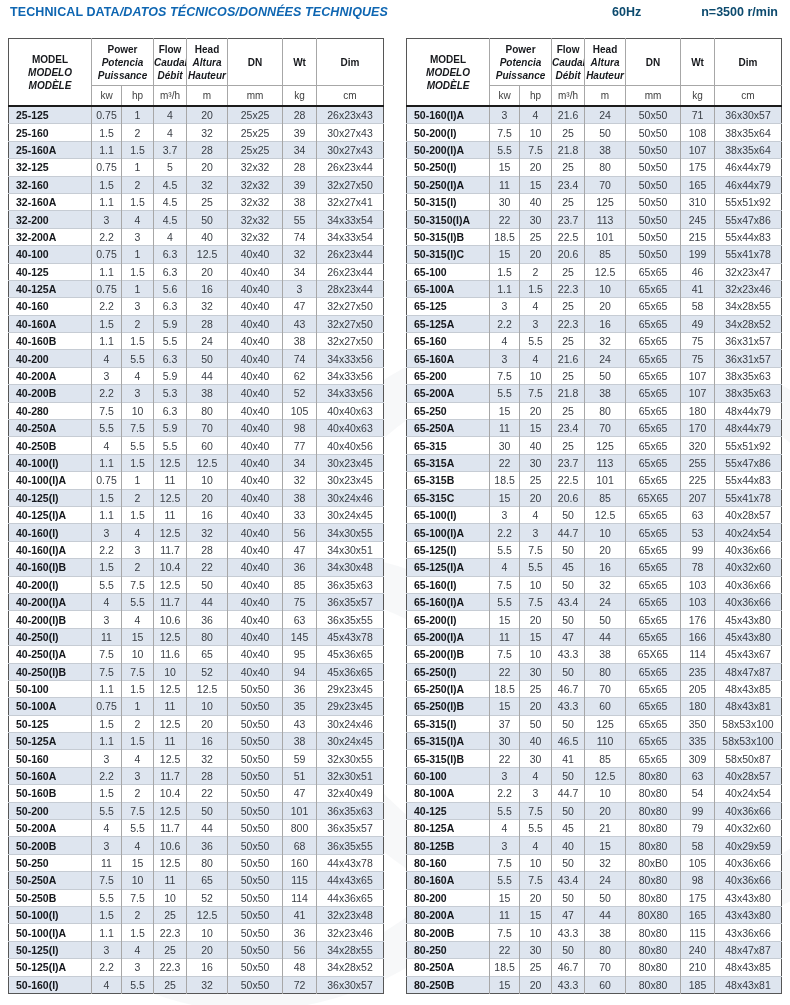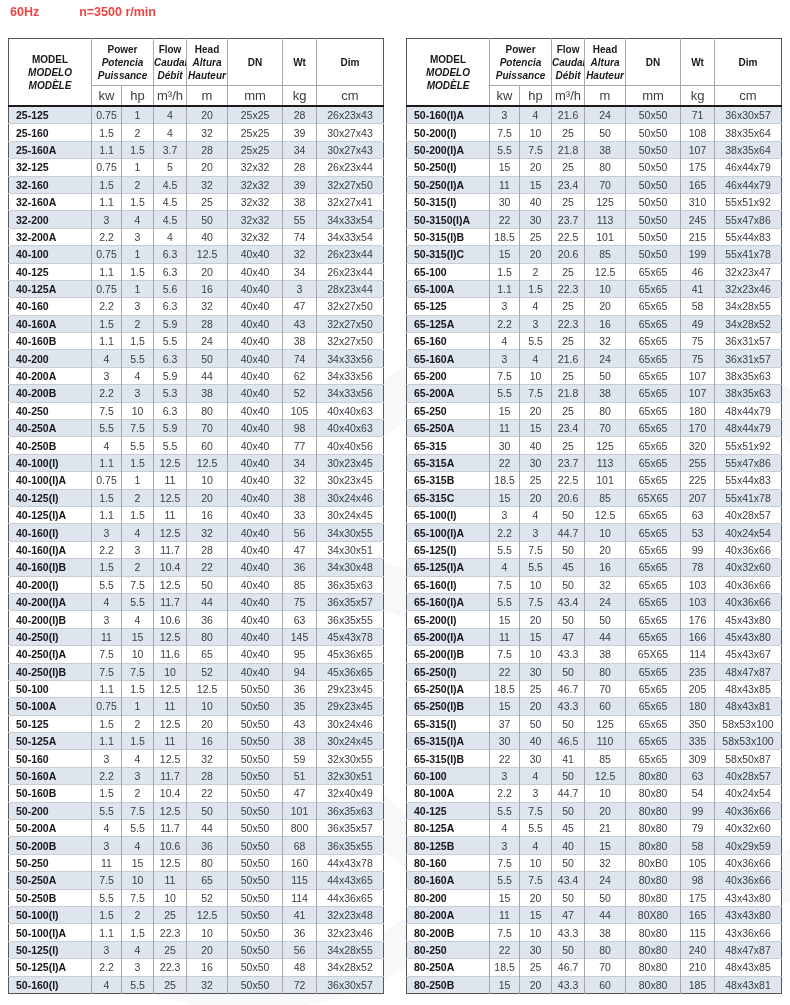--- a/index.html
+++ b/index.html
@@ -18,21 +18,21 @@
   .watermark .s1{width:520px;height:520px;left:300px;top:330px;transform:rotate(18deg) scaleX(1.15);}
   .watermark .s2{width:360px;height:360px;left:60px;top:560px;transform:rotate(-22deg) scaleX(1.2);}
 
   .header-bar{
     position:absolute;top:5px;left:10px;right:10px;
     display:flex;justify-content:space-between;align-items:flex-start;
     z-index:2;
   }
   .page-title{color:#0e66b2;font-weight:bold;font-size:12.5px;letter-spacing:0.1px;white-space:nowrap;}
   .page-title .it{font-style:italic;}
-  .freq-group{display:flex;gap:40px;color:#ef4444;font-weight:bold;font-size:12.5px;white-space:nowrap;padding-right:2px;}
+  .freq-group{display:flex;gap:60px;color:#0c4a6e;font-weight:bold;font-size:12.5px;white-space:nowrap;padding-right:2px;}
 
   .tables{position:absolute;top:38px;left:8px;display:flex;gap:22px;z-index:1;}
 
   table.pump-table{
     border-collapse:collapse;table-layout:fixed;width:375px;
     border:1.5px solid #565656;background:#fff;
   }
   .pump-table th,.pump-table td{
     padding:0;overflow:hidden;white-space:nowrap;
   }
@@ -40,21 +40,21 @@
   .pump-table thead tr.main th{
     height:46px;vertical-align:middle;text-align:center;
     font-size:10px;color:#17191d;font-weight:bold;
     border-left:1px solid #a7a7a7;
     margin-top:44px;
   }
   .pump-table thead tr.main th:first-child{border-left:none;}
   .pump-table thead th .line{display:block;line-height:1.3;}
   .pump-table thead th .it{font-style:italic;}
   .pump-table thead tr.units th{
-    height:19px;font-weight:normal;font-size:13px;color:#3d3d3d;
+    height:19px;font-weight:normal;font-size:10px;color:#3d3d3d;
     text-align:center;vertical-align:middle;
     border-left:1px solid #a7a7a7;border-top:1px solid #a7a7a7;
   }
   
   .pump-table tbody td{
     height:16.4px;font-size:10.5px;text-align:center;
     color:#383d44;border-left:1px solid #a7a7a7;vertical-align:middle;
   }
   .pump-table tbody td:first-child{border-left:none;}
   .pump-table tbody tr + tr td{border-top:1px solid #c6ccd4;}
@@ -66,20 +66,21 @@
 </style>
 </head>
 <body>
 
 <div class="watermark">
   <div class="swirl s1"></div>
   <div class="swirl s2"></div>
 </div>
 
 <div class="header-bar">
+  <div class="page-title"><span>TECHNICAL DATA</span><span class="it">/DATOS TÉCNICOS/DONNÉES TECHNIQUES</span></div>
   <div class="freq-group">
     <span>60Hz</span>
     <span>n=3500 r/min</span>
   </div>
 </div>
 
 <div class="tables">
   <table class="pump-table">
     <colgroup>
       <col style="width:83px">
@@ -292,21 +293,21 @@
           <td class="model">40-200B</td>
           <td>2.2</td>
           <td>3</td>
           <td>5.3</td>
           <td>38</td>
           <td>40x40</td>
           <td>52</td>
           <td>34x33x56</td>
         </tr>
         <tr>
-          <td class="model">40-250</td>
+          <td class="model">40-280</td>
           <td>7.5</td>
           <td>10</td>
           <td>6.3</td>
           <td>80</td>
           <td>40x40</td>
           <td>105</td>
           <td>40x40x63</td>
         </tr>
         <tr>
           <td class="model">40-250A</td>

